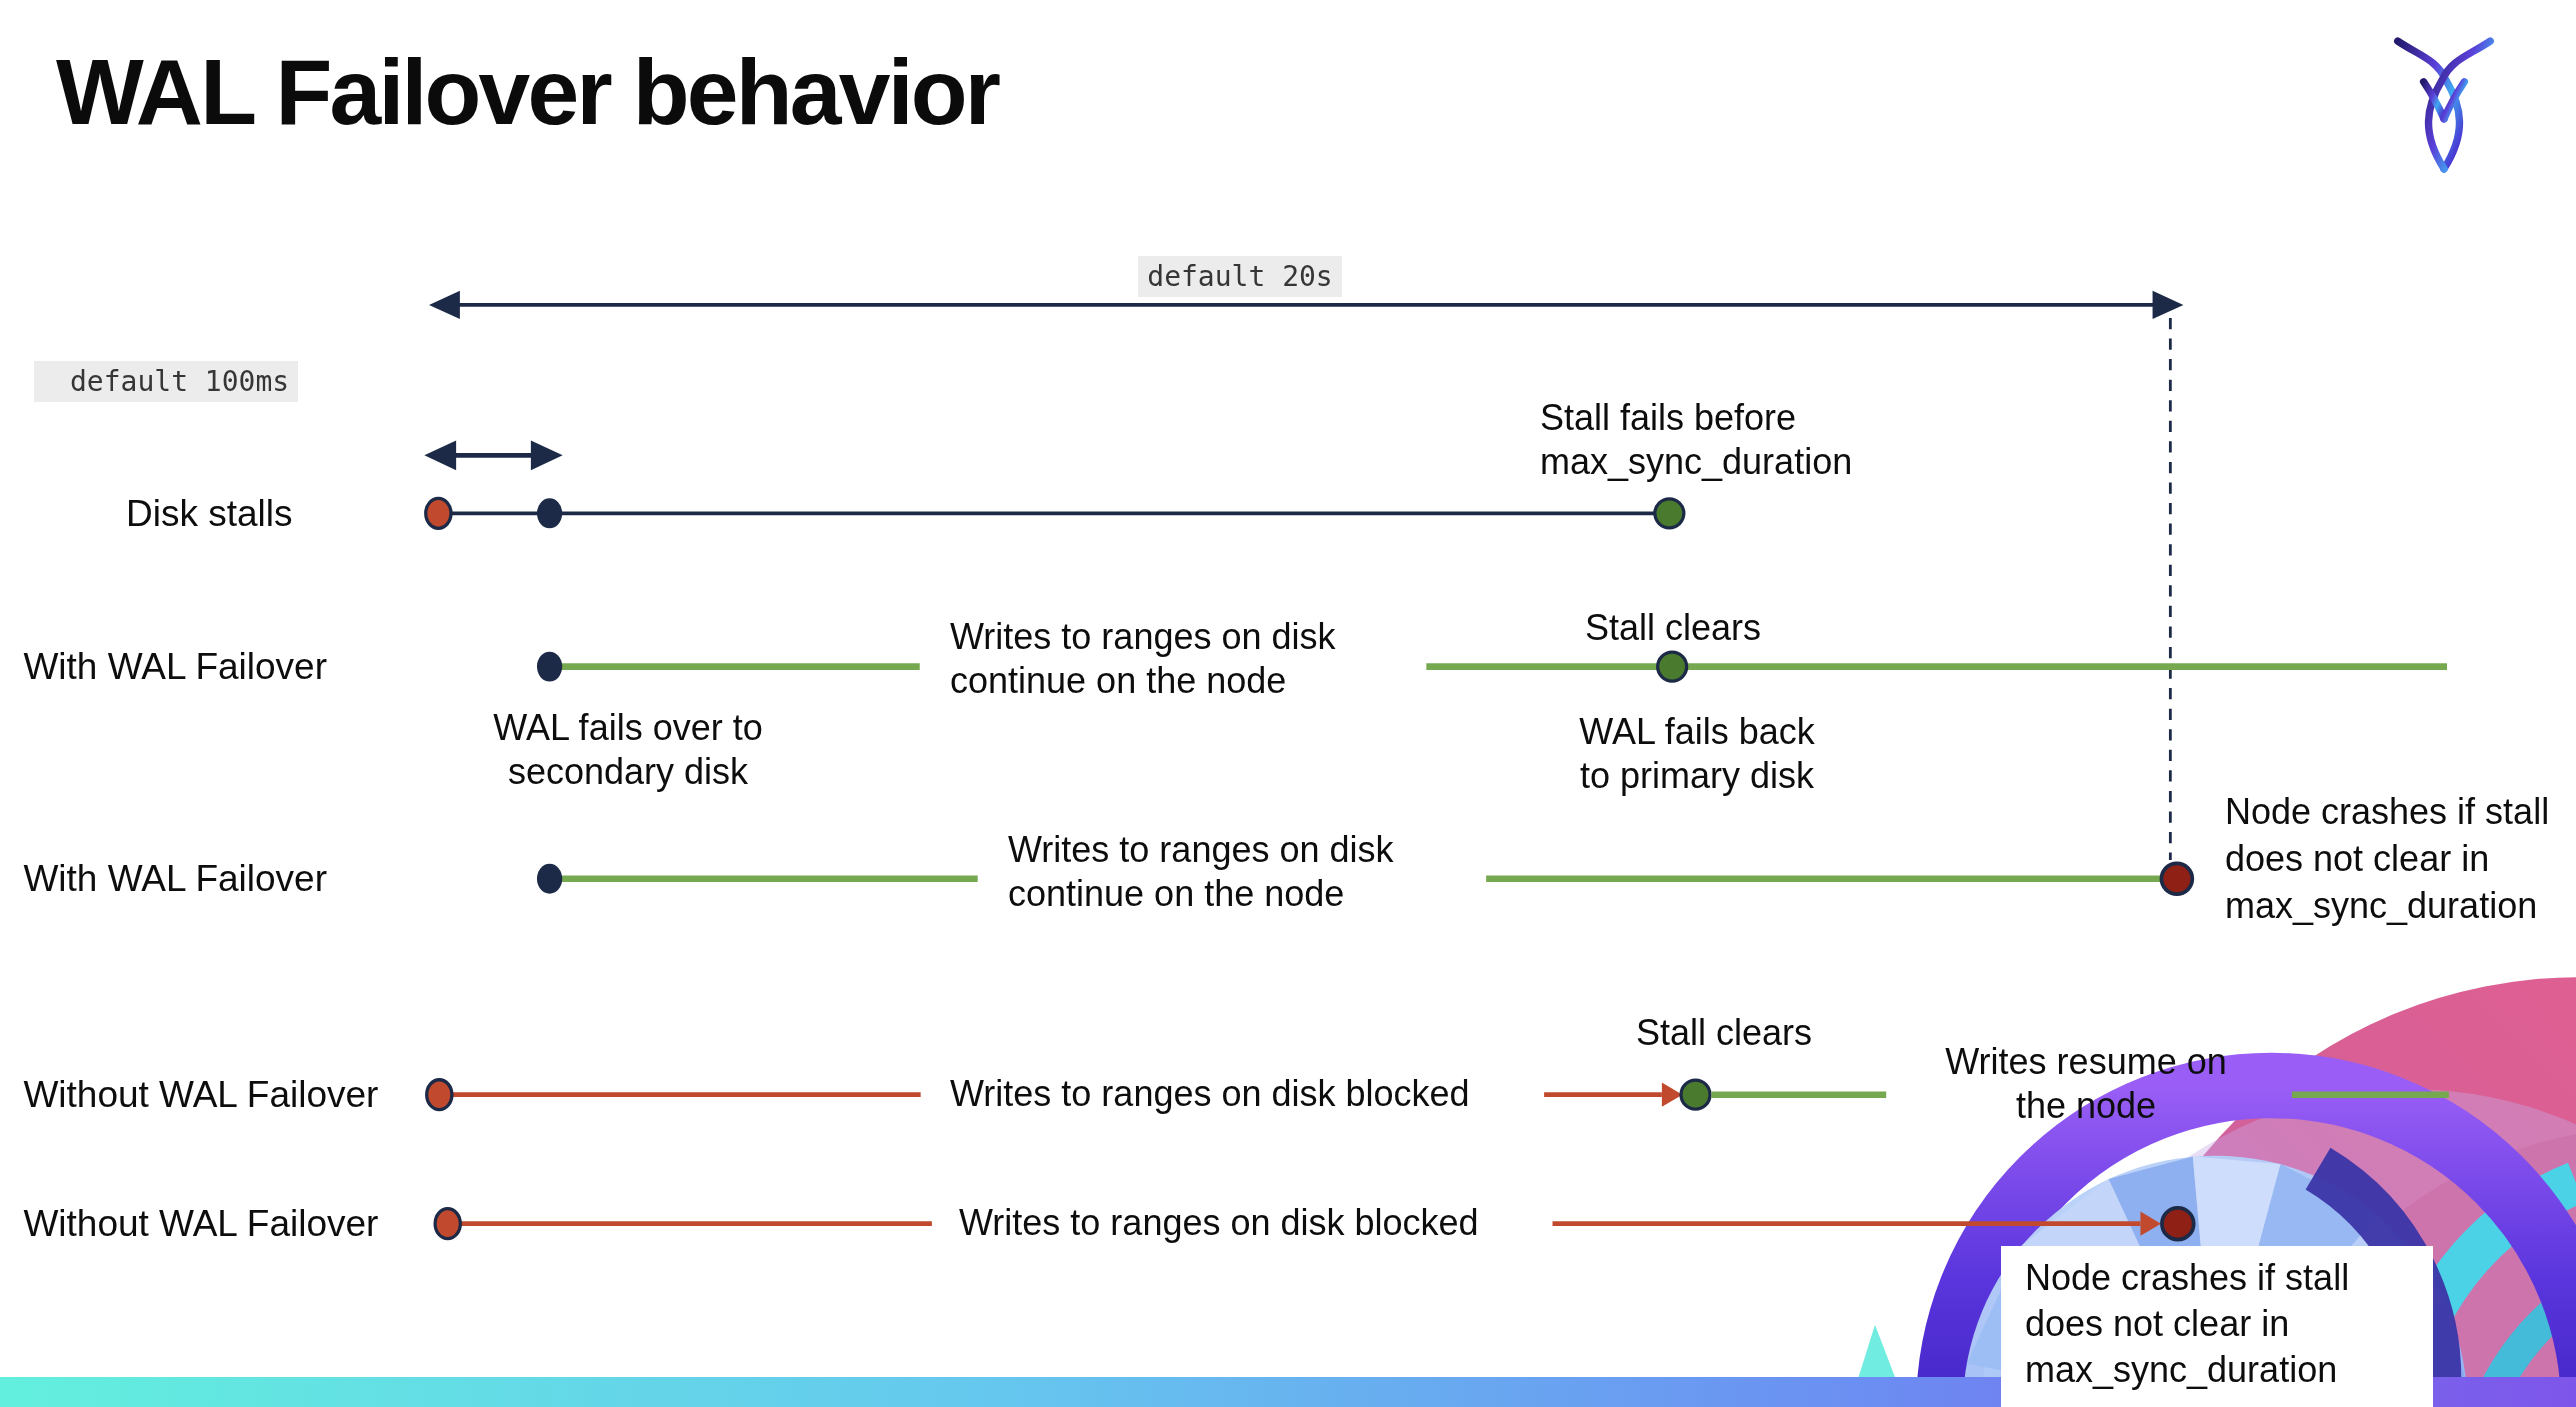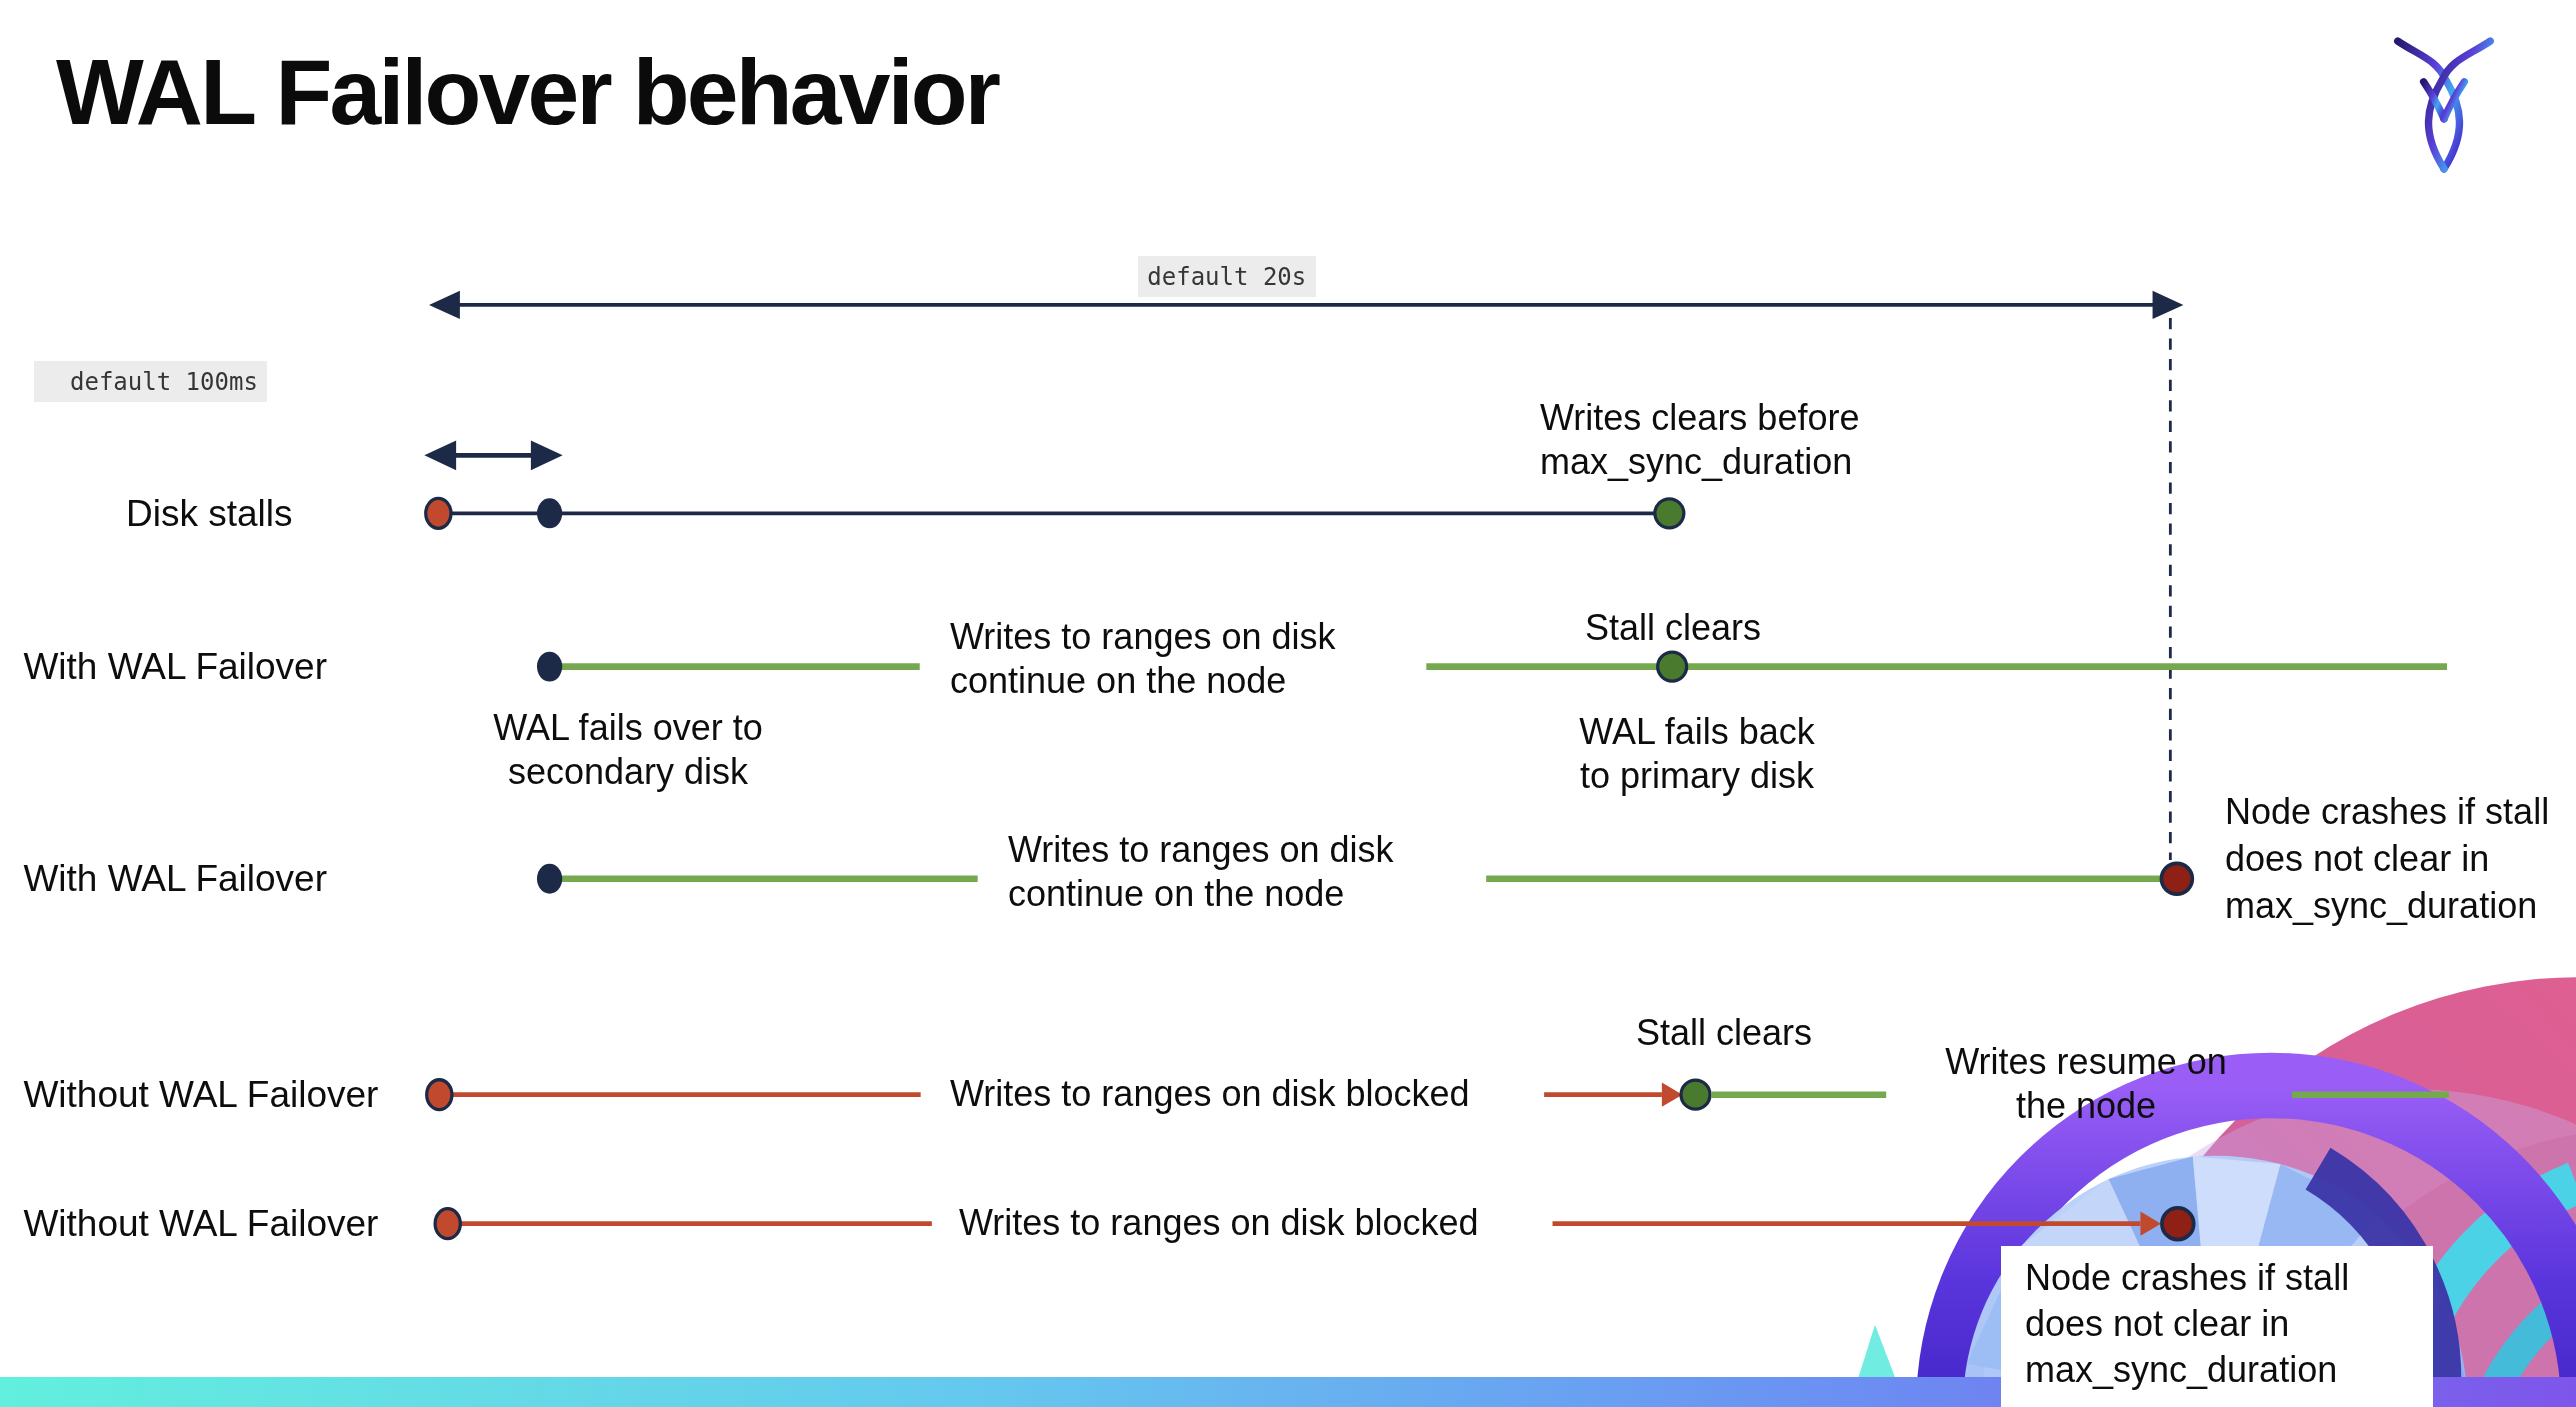--- a/index.html
+++ b/index.html
@@ -6,21 +6,21 @@
   .canvas{position:relative;width:2576px;height:1408px;overflow:hidden;background:#ffffff;
           font-family:"Liberation Sans","DejaVu Sans",sans-serif;color:#111111;}
   
   .title{position:absolute;left:56px;top:39px;font-size:93px;font-weight:800;letter-spacing:-2.8px;
          color:#0b0b0b;z-index:6;}
   
   .logo{position:absolute;left:2385px;top:30px;width:118px;height:148px;z-index:6;}
   
   .mono-label{position:absolute;background:#ececec;color:#363636;
               font-family:"DejaVu Sans Mono","Liberation Mono",monospace;
-              font-size:24px;line-height:34px;padding:3.7px 9.3px;white-space:nowrap;z-index:6;}
+              font-size:28px;line-height:34px;padding:3.7px 9.3px;white-space:nowrap;z-index:6;}
   
   .diagram{position:absolute;left:0;top:0;width:2576px;height:1408px;z-index:5;}
   
   .rowlabel{position:absolute;font-size:37px;line-height:45px;color:#0d0d0d;white-space:nowrap;z-index:6;}
   .note{position:absolute;font-size:36px;line-height:44px;color:#0d0d0d;white-space:pre-line;z-index:6;}
   .note.center{text-align:center;}
   
   .crash-card{position:absolute;left:2001px;top:1246px;width:432px;height:162px;background:#ffffff;z-index:4;}
   .crash-card .note{position:absolute;left:24px;top:9.3px;line-height:46px;}
   
@@ -156,21 +156,21 @@
 
   <div class="mono-label" style="left:1138px;top:256px;">default 20s</div>
   <div class="mono-label" style="left:34px;top:361px;padding-left:36px;">default 100ms</div>
 
   <div class="rowlabel" style="left:126px;top:491px;width:280px;text-align:left;">Disk stalls</div>
   <div class="rowlabel" style="left:23.4px;top:644px;">With WAL Failover</div>
   <div class="rowlabel" style="left:23.4px;top:856px;">With WAL Failover</div>
   <div class="rowlabel" style="left:23.4px;top:1072px;">Without WAL Failover</div>
   <div class="rowlabel" style="left:23.4px;top:1201px;">Without WAL Failover</div>
 
-  <div class="note" style="left:1540px;top:396px;">Writes clears before
+  <div class="note" style="left:1540px;top:396px;">Stall fails before
 max_sync_duration</div>
 
   <div class="note center" style="left:441px;top:706px;width:374px;">WAL fails over to
 secondary disk</div>
   <div class="note" style="left:950px;top:615px;">Writes to ranges on disk
 continue on the node</div>
   <div class="note center" style="left:1533px;top:606px;width:280px;">Stall clears</div>
   <div class="note center" style="left:1510px;top:710px;width:374px;">WAL fails  back
 to primary disk</div>
 

